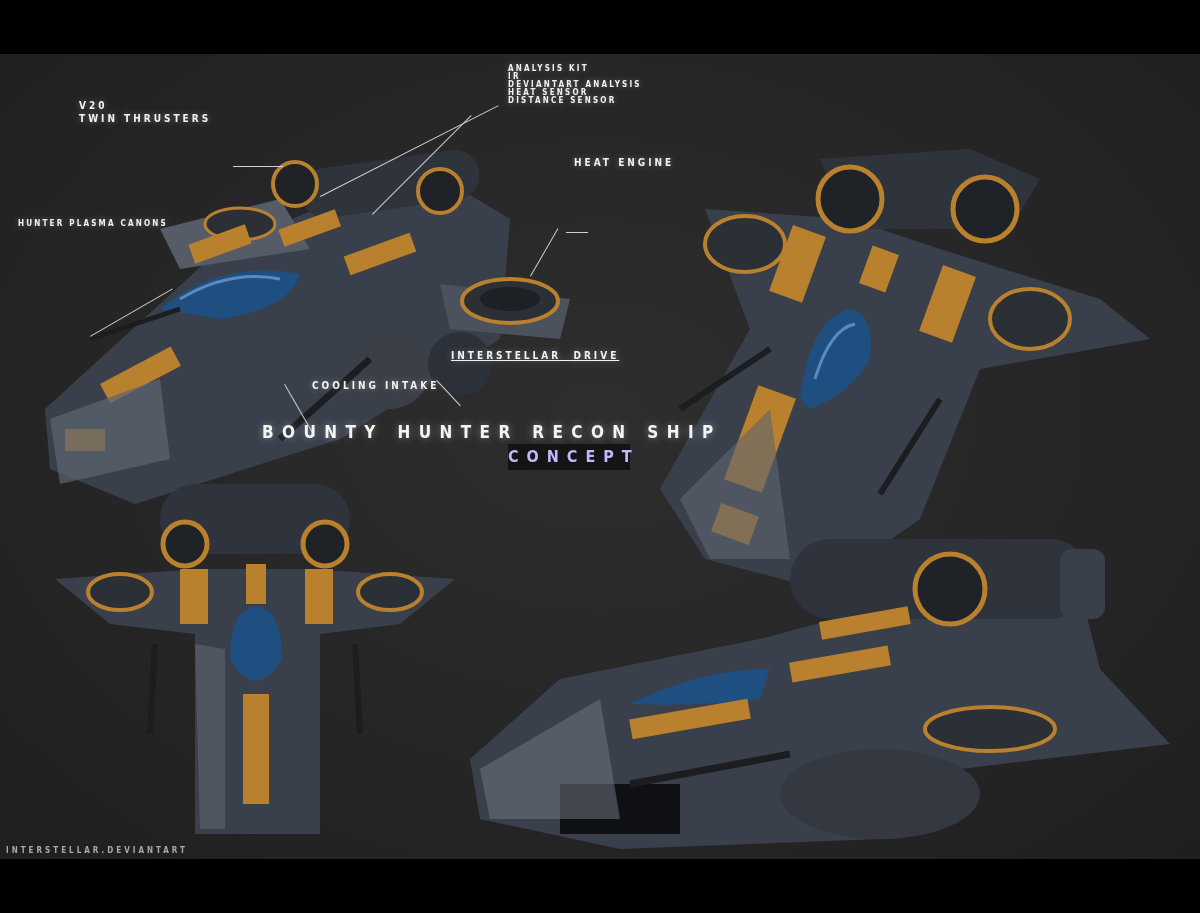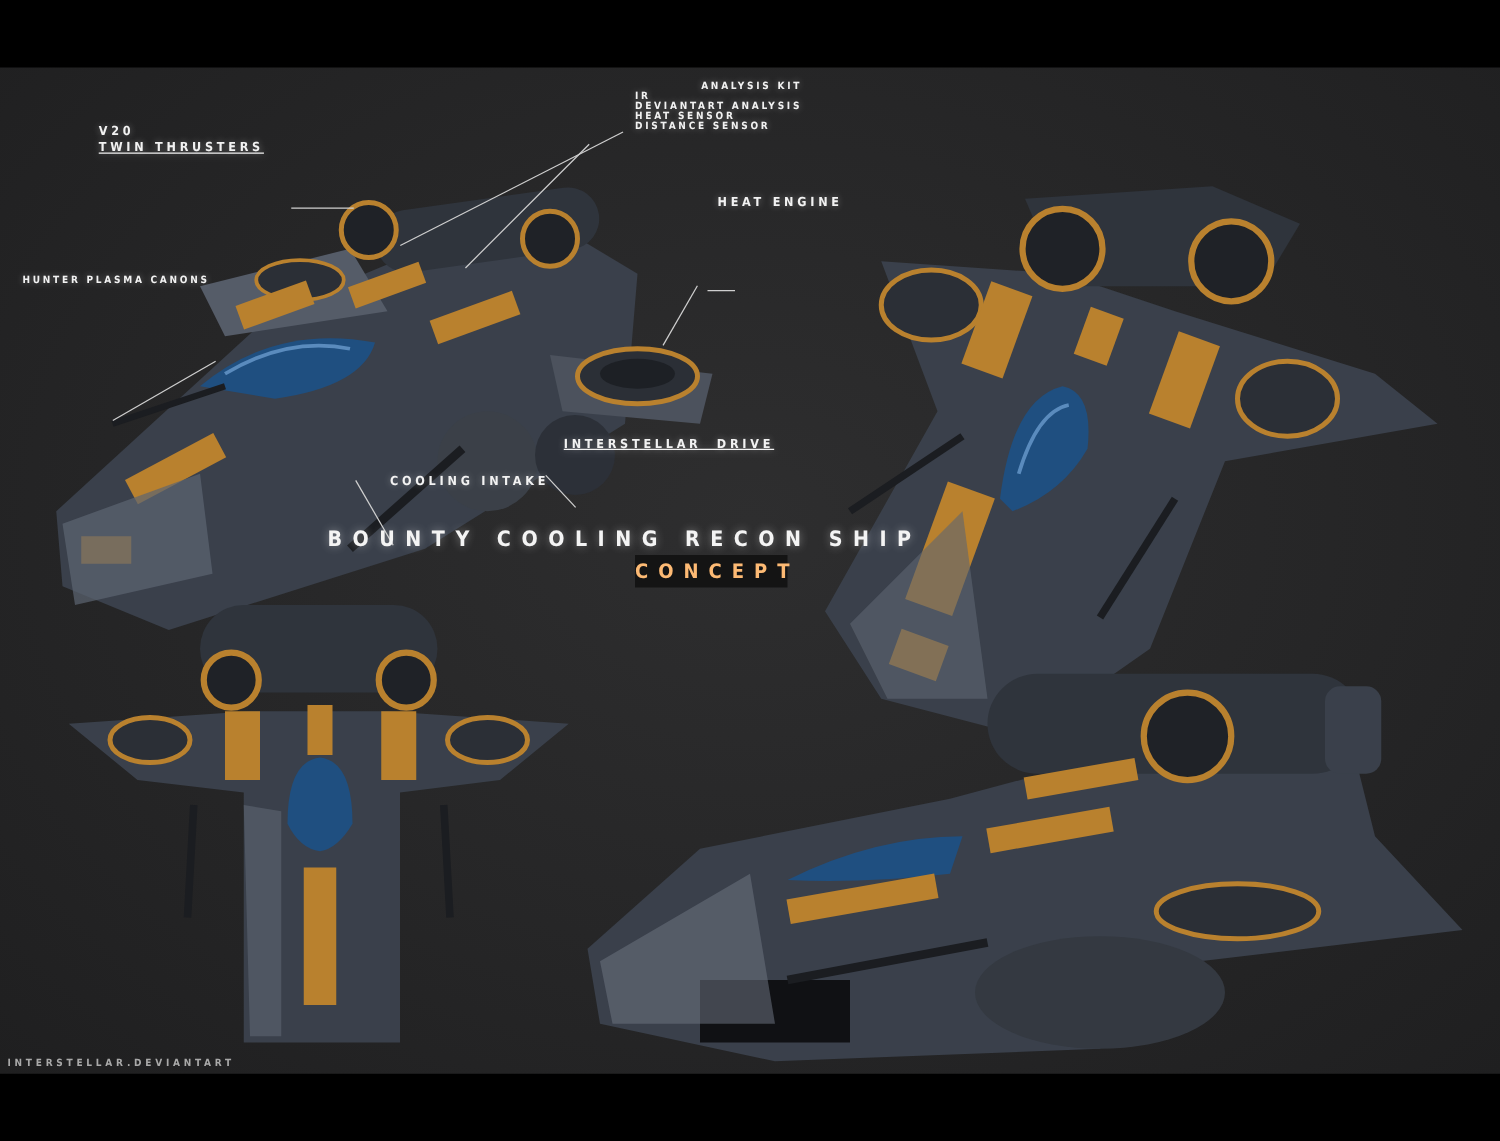--- a/index.html
+++ b/index.html
@@ -5,21 +5,21 @@
   html,body{margin:0;padding:0;background:#000;}
   body{width:1200px;height:913px;position:relative;overflow:hidden;font-family:"DejaVu Sans Condensed","DejaVu Sans",sans-serif;}
   .frame{position:absolute;left:0;top:54px;width:1200px;height:805px;
     background:radial-gradient(ellipse at 50% 45%, #2e2e2f 0%, #262627 55%, #1f1f20 100%);}
   .lbl{position:absolute;color:#f2f2f2;font-weight:bold;letter-spacing:3px;font-size:10px;line-height:9px;
     text-shadow:0 0 6px rgba(255,255,255,0.35);white-space:pre;}
   .small{font-size:8px;line-height:8px;letter-spacing:2.2px;}
   .line{position:absolute;background:#cfcfcf;height:1px;transform-origin:0 0;}
   .title{position:absolute;left:262px;top:422px;color:#f4f4f4;font-weight:bold;font-size:17px;letter-spacing:8.4px;
     text-shadow:0 0 8px rgba(255,255,255,0.4);}
-  .concept{position:absolute;left:508px;top:444px;width:122px;height:26px;background:#141414;color:#fdba74;
+  .concept{position:absolute;left:508px;top:444px;width:122px;height:26px;background:#141414;color:#c4b5fd;
     font-weight:bold;font-size:16px;letter-spacing:8px;text-align:right;padding-right:2px;box-sizing:border-box;line-height:26px;}
   .wm{position:absolute;left:6px;top:846px;color:#a9a9a9;font-size:8px;letter-spacing:3px;font-weight:bold;}
   svg.ship{position:absolute;}
 </style>
 </head>
 <body>
 
 <div class="frame">
 
   <svg class="ship" style="left:40px;top:85px" width="560" height="370" viewBox="0 0 560 370">
@@ -102,31 +102,31 @@
   <div class="line" style="left:320px;top:142px;width:200px;transform:rotate(-27deg);"></div>
   <div class="line" style="left:372px;top:160px;width:140px;transform:rotate(-45deg);"></div>
   <div class="line" style="left:530px;top:222px;width:55px;transform:rotate(-60deg);"></div>
   <div class="line" style="left:566px;top:178px;width:22px;"></div>
   <div class="line" style="left:90px;top:282px;width:95px;transform:rotate(-30deg);"></div>
   <div class="line" style="left:437px;top:326px;width:35px;transform:rotate(47deg);"></div>
   <div class="line" style="left:285px;top:330px;width:60px;transform:rotate(60deg);"></div>
 </div>
 
 <div class="lbl" style="left:79px;top:101px;">V20</div>
-<div class="lbl" style="left:79px;top:114px;text-decoration:underline;">TWIN THRUSTERS</div>
+<div class="lbl" style="left:79px;top:114px;">TWIN THRUSTERS</div>
 
 <div style="position:absolute;left:508px;top:65px;">
-  <div class="lbl small" style="position:relative;text-align:right;">ANALYSIS KIT</div>
+  <div class="lbl small" style="position:relative;">ANALYSIS KIT</div>
   <div class="lbl small" style="position:relative;">IR</div>
   <div class="lbl small" style="position:relative;">DEVIANTART ANALYSIS</div>
   <div class="lbl small" style="position:relative;">HEAT SENSOR</div>
   <div class="lbl small" style="position:relative;">DISTANCE SENSOR</div>
 </div>
 
 <div class="lbl" style="left:574px;top:158px;">HEAT ENGINE</div>
 <div class="lbl small" style="left:18px;top:220px;">HUNTER PLASMA CANONS</div>
 <div class="lbl" style="left:451px;top:351px;text-decoration:underline;">INTERSTELLAR  DRIVE</div>
 <div class="lbl" style="left:312px;top:381px;">COOLING INTAKE</div>
 
-<div class="title">BOUNTY COOLING RECON SHIP</div>
+<div class="title">BOUNTY HUNTER RECON SHIP</div>
 <div class="concept">CONCEPT</div>
 
 <div class="wm">INTERSTELLAR.DEVIANTART</div>
 
 </body></html>

